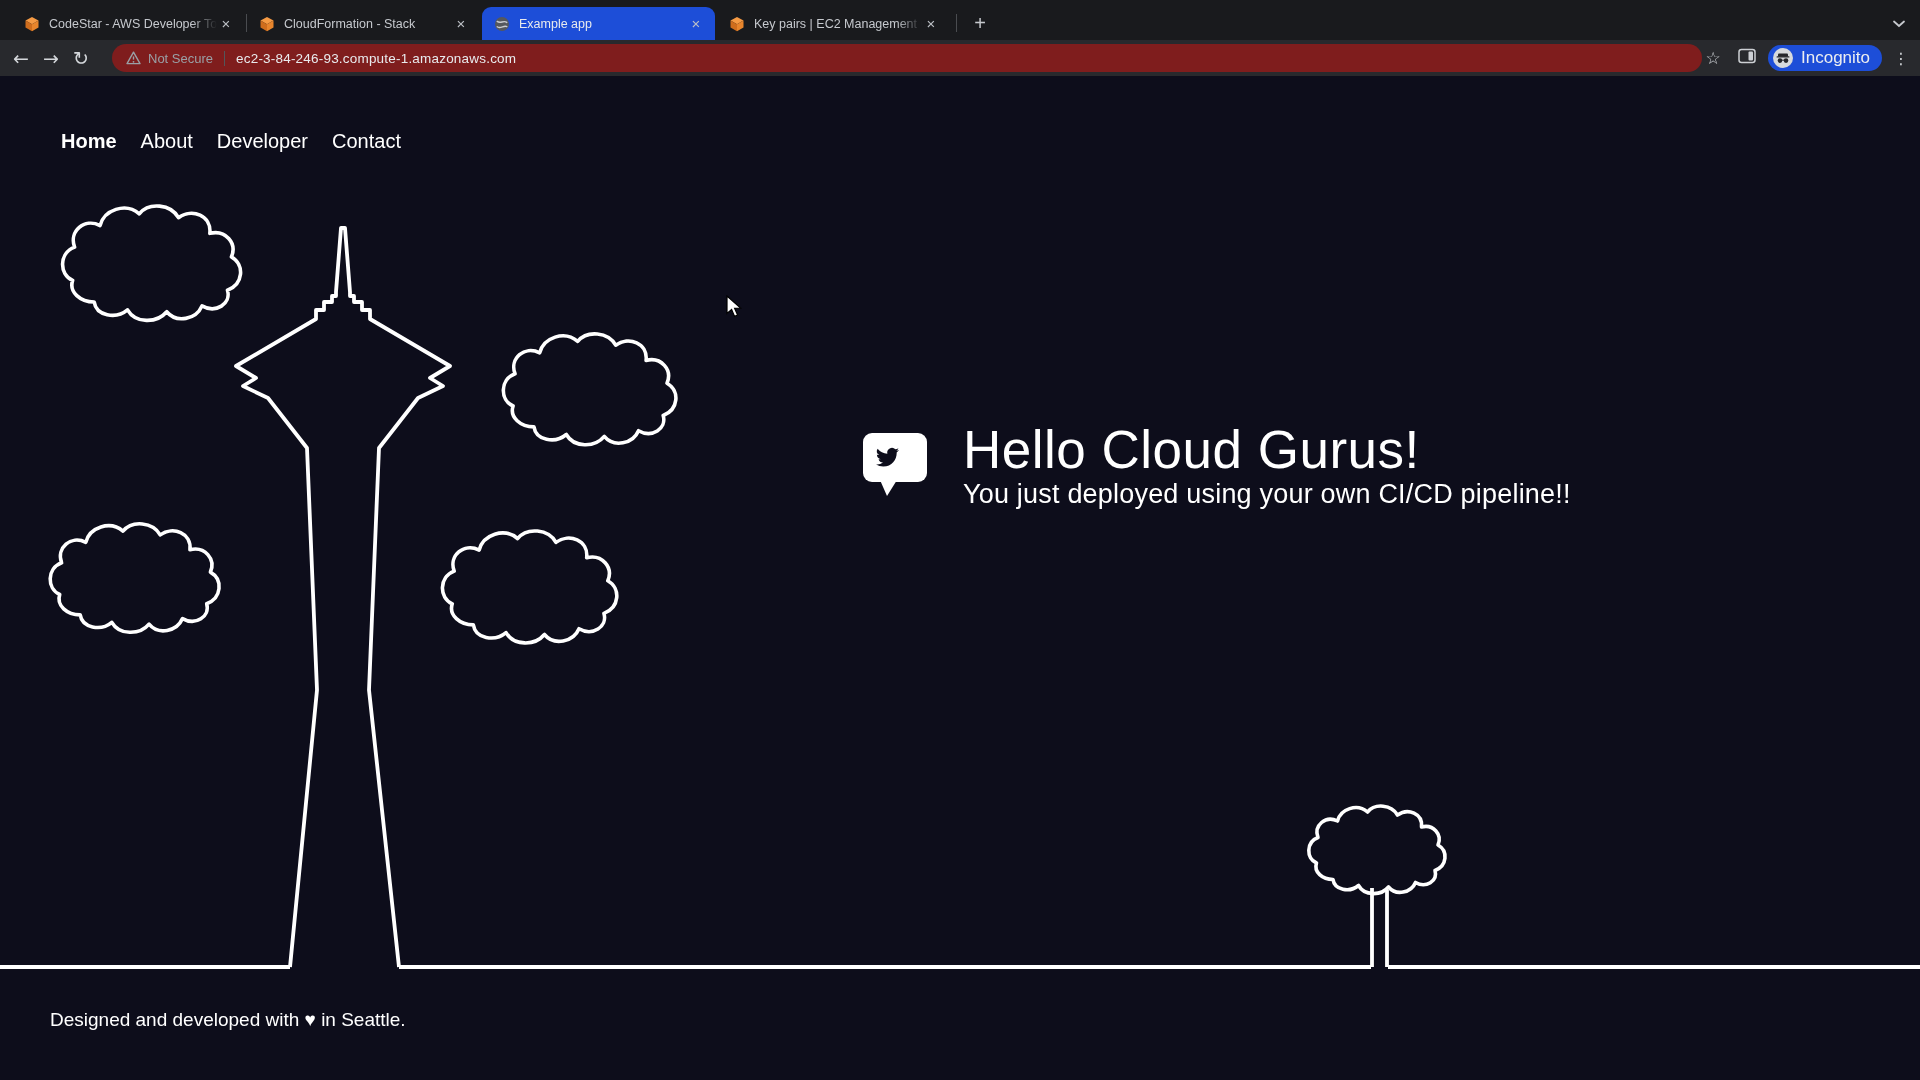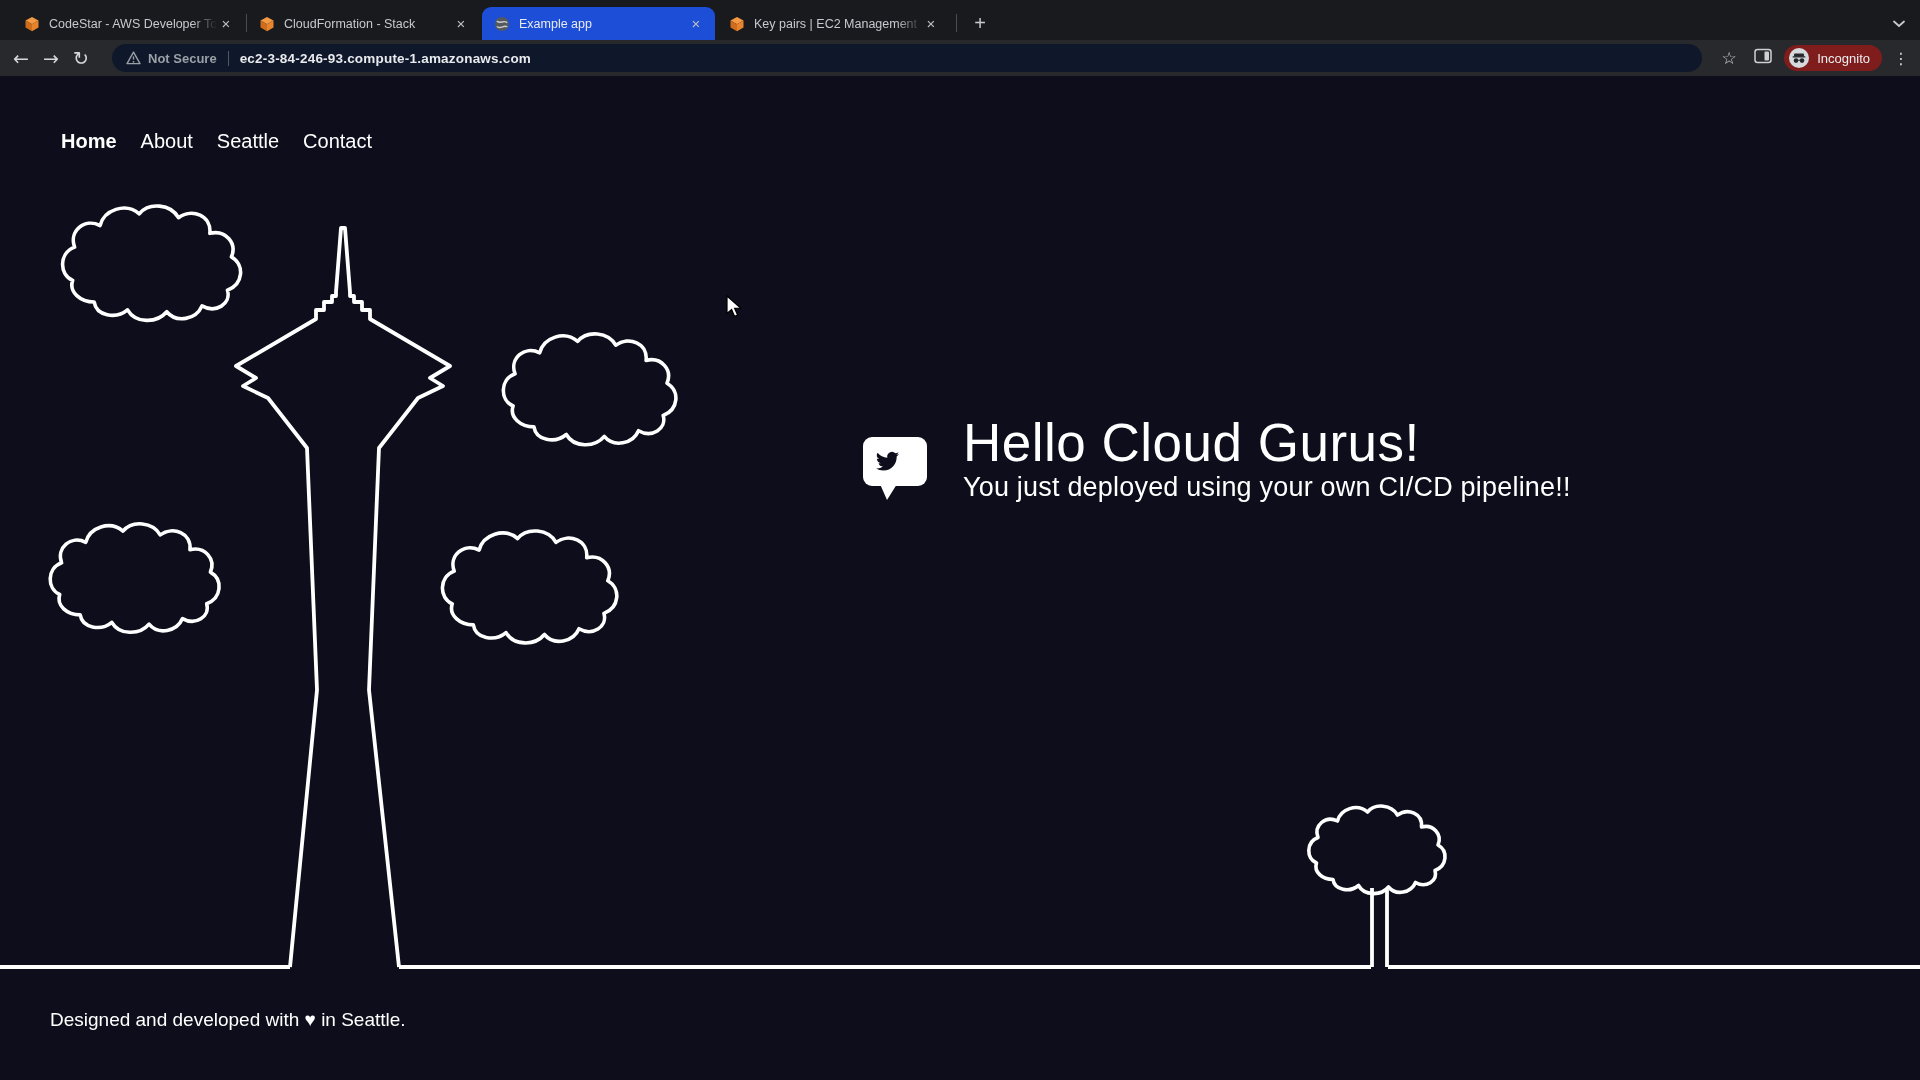--- a/index.html
+++ b/index.html
@@ -17,39 +17,39 @@
   .tab .close { width:18px; height:18px; border-radius:50%; display:flex; align-items:center; justify-content:center;
                 color:#bdc1c6; font-size:15px; line-height:1; }
   .tab-sep { position:absolute; top:14px; width:1px; height:18px; background:#4a4c50; }
   .newtab { position:absolute; left:966px; top:9px; width:28px; height:28px; border-radius:50%;
             color:#c6c9ce; font-size:20px; display:flex; align-items:center; justify-content:center; }
   .strip-chevron { position:absolute; right:14px; top:14px; color:#c6c9ce; }
 
   .toolbar { position:relative; width:1920px; height:36px; background:#28292d; display:flex; align-items:center; }
   .navbtn { color:#d4d7db; font-size:19px; width:30px; text-align:center; font-family:"DejaVu Sans",sans-serif; }
   .navbtn.back { margin-left:6px; }
-  .omnibox { position:absolute; left:112px; top:4px; width:1590px; height:28px; background:#0f172a;
-             border-radius:14px; display:flex; align-items:center; padding:0 14px;font-weight:bold; }
+  .omnibox { position:absolute; left:112px; top:4px; width:1590px; height:28px; background:#7f1d1d;
+             border-radius:14px; display:flex; align-items:center; padding:0 14px; }
   .chip { display:flex; align-items:center; color:#9aa0a6; font-size:13px; }
   .chip svg { margin-right:7px; }
   .omni-sep { width:1px; height:15px; background:#53565a; margin:0 11px; }
   .url { color:#e8eaed; font-size:13.5px; letter-spacing:.2px; }
   .tool-right { position:absolute; right:8px; top:0; height:36px; display:flex; align-items:center; gap:8px; }
   .iconbtn { color:#cdd0d4; font-size:17px; width:26px; text-align:center; font-family:"DejaVu Sans",sans-serif; }
-  .incog { display:flex; align-items:center; gap:7px; background:#7f1d1d; border-radius:13px;
-           height:26px; padding:0 12px 0 4px; color:#eceef0; font-size:13px; }
+  .incog { display:flex; align-items:center; gap:7px; background:#1d4ed8; border-radius:13px;
+           height:26px; padding:0 12px 0 4px; color:#eceef0; font-size:17px; }
   .menu-dots { color:#cdd0d4; font-size:16px; width:22px; text-align:center; font-family:"DejaVu Sans",sans-serif; }
 
   
   .page { position:relative; width:1920px; height:1004px; background:#0d0d1b; overflow:hidden; }
   .scene { position:absolute; left:0; top:0; }
   .mainnav { position:absolute; left:50px; top:54px; display:flex; gap:24px; }
   .mainnav a { color:#fff; font-size:20px; text-decoration:none; }
   .mainnav a.current { font-weight:bold;margin-left:11px; }
-  .hero { position:absolute; left:863px; top:338px; display:flex; align-items:flex-end; }
+  .hero { position:absolute; left:863px; top:345px; display:flex; align-items:center; }
   .hero-icon { width:64px; flex:0 0 64px; }
   .hero-text { margin-left:36px; }
   .hero-title { color:#fff; font-size:53px; font-weight:500; line-height:1.1; letter-spacing:.5px; }
   .hero-sub { color:#fff; font-size:27px; font-weight:400; letter-spacing:.2px; }
   .footer-note { position:absolute; left:50px; top:933px; color:#fff; font-size:19px; }
   .cursor { position:absolute; left:726px; top:219px; }
 </style>
 </head>
 <body>
 
@@ -177,21 +177,21 @@
         <use href="#cloud"></use>
       </g>
     <path d="M 1372,812 L 1372,891 M 1387,814 L 1387,891" stroke="#ffffff" stroke-width="3.8" fill="none"></path>
 
     <path d="M 0,891 H 290 M 399,891 H 1371 M 1388,891 H 1920" stroke="#ffffff" stroke-width="3.8" fill="none"></path>
   </svg>
 
   <nav class="mainnav">
     <a href="#" class="current">Home</a>
     <a href="#">About</a>
-    <a href="#">Seattle</a>
+    <a href="#">Developer</a>
     <a href="#">Contact</a>
   </nav>
 
   <div class="hero">
     <svg class="hero-icon" width="64" height="66" viewBox="0 0 64 66">
       <rect x="0" y="0" width="64" height="49" rx="9" fill="#ffffff"></rect>
       <polygon points="17,47 24,63 34,47" fill="#ffffff"></polygon>
       <g transform="translate(13,12) scale(2.4)" fill="#0d0d1b">
         <path d="M5.026 15c6.038 0 9.341-5.003 9.341-9.334 0-.14 0-.282-.006-.422A6.685 6.685 0 0 0 16 3.542a6.658 6.658 0 0 1-1.889.518 3.301 3.301 0 0 0 1.447-1.817 6.533 6.533 0 0 1-2.087.793A3.286 3.286 0 0 0 7.875 6.03a9.325 9.325 0 0 1-6.767-3.429 3.289 3.289 0 0 0 1.018 4.382A3.323 3.323 0 0 1 .64 6.575v.045a3.288 3.288 0 0 0 2.632 3.218 3.203 3.203 0 0 1-.865.115 3.23 3.23 0 0 1-.614-.057 3.283 3.283 0 0 0 3.067 2.277A6.588 6.588 0 0 1 .78 13.58a6.32 6.32 0 0 1-.78-.045A9.344 9.344 0 0 0 5.026 15z" transform="scale(0.6)"></path>
       </g>

